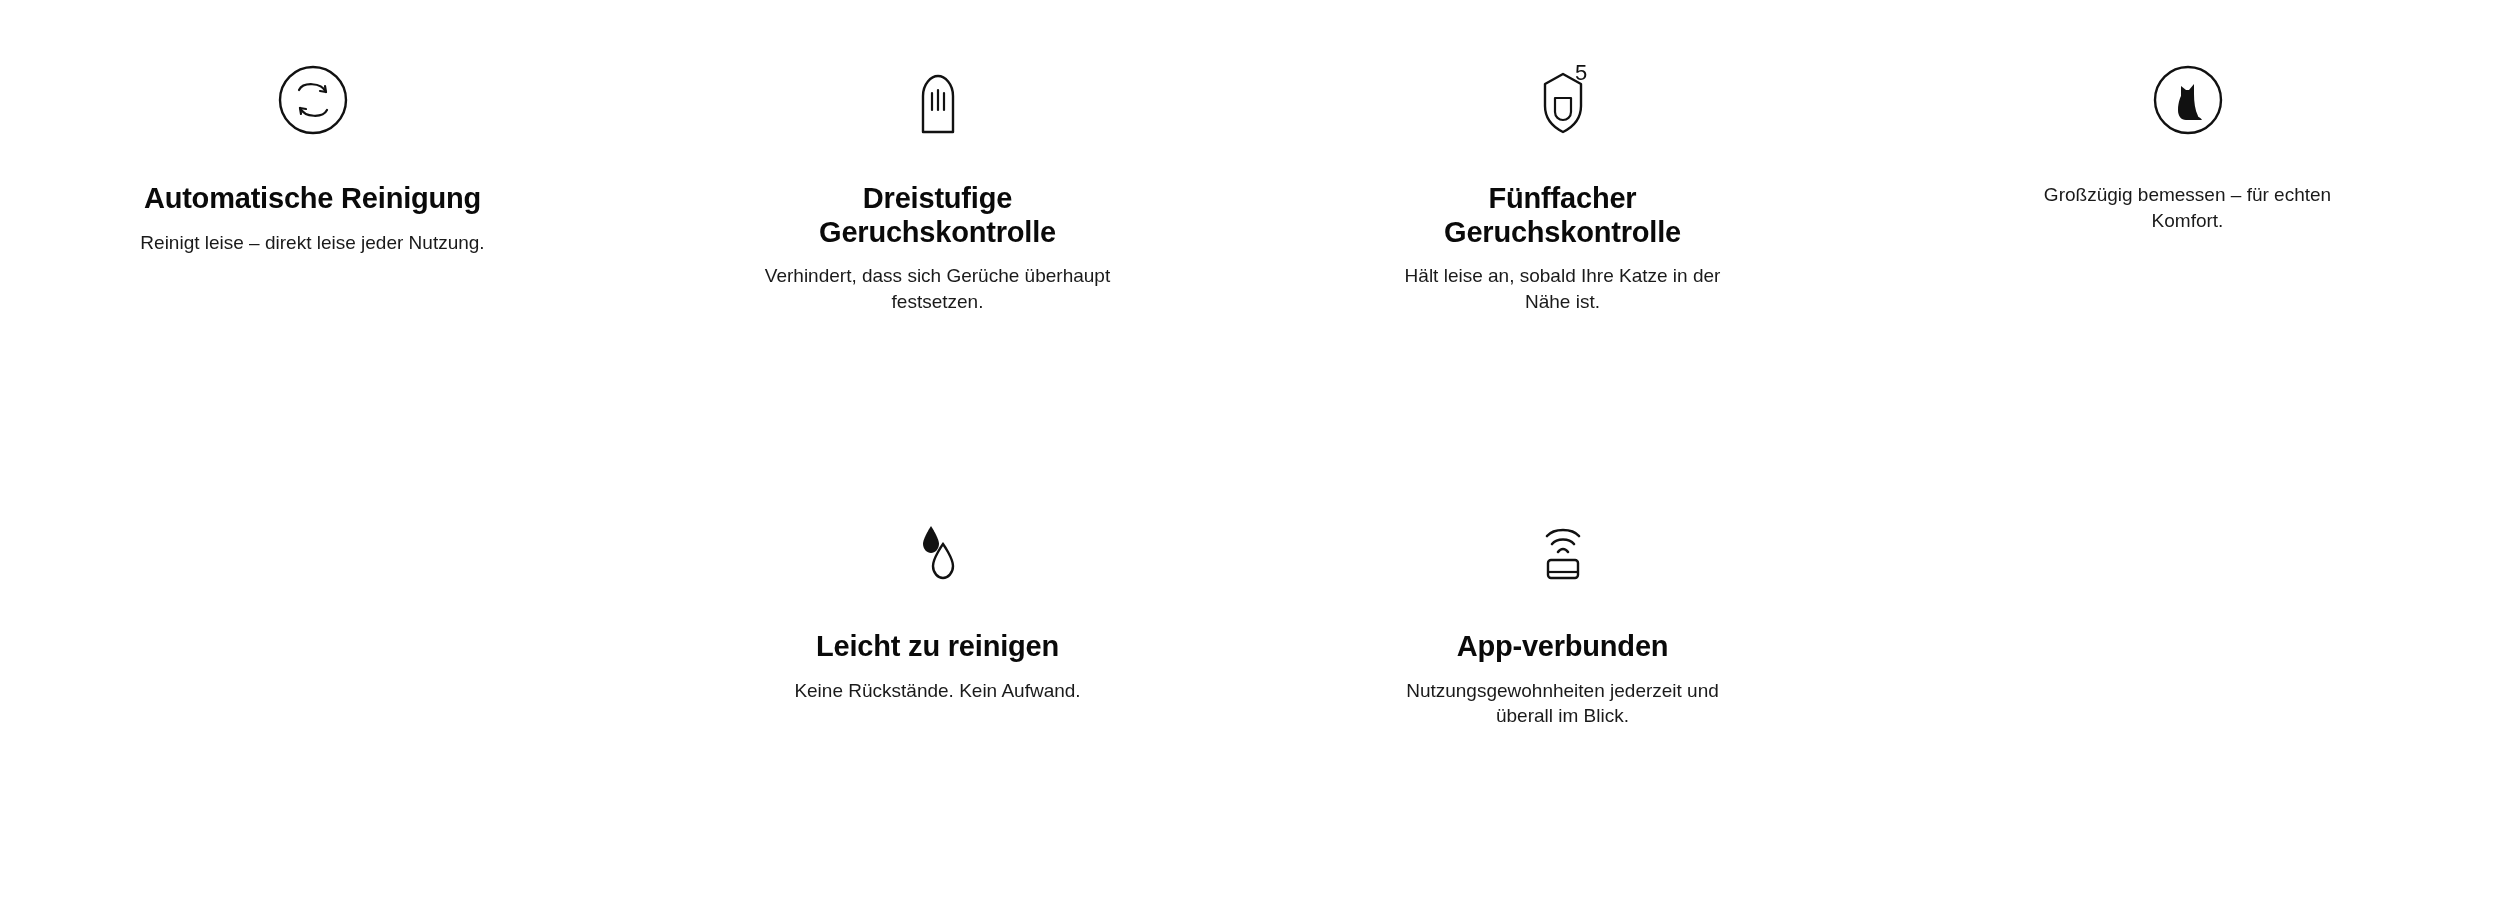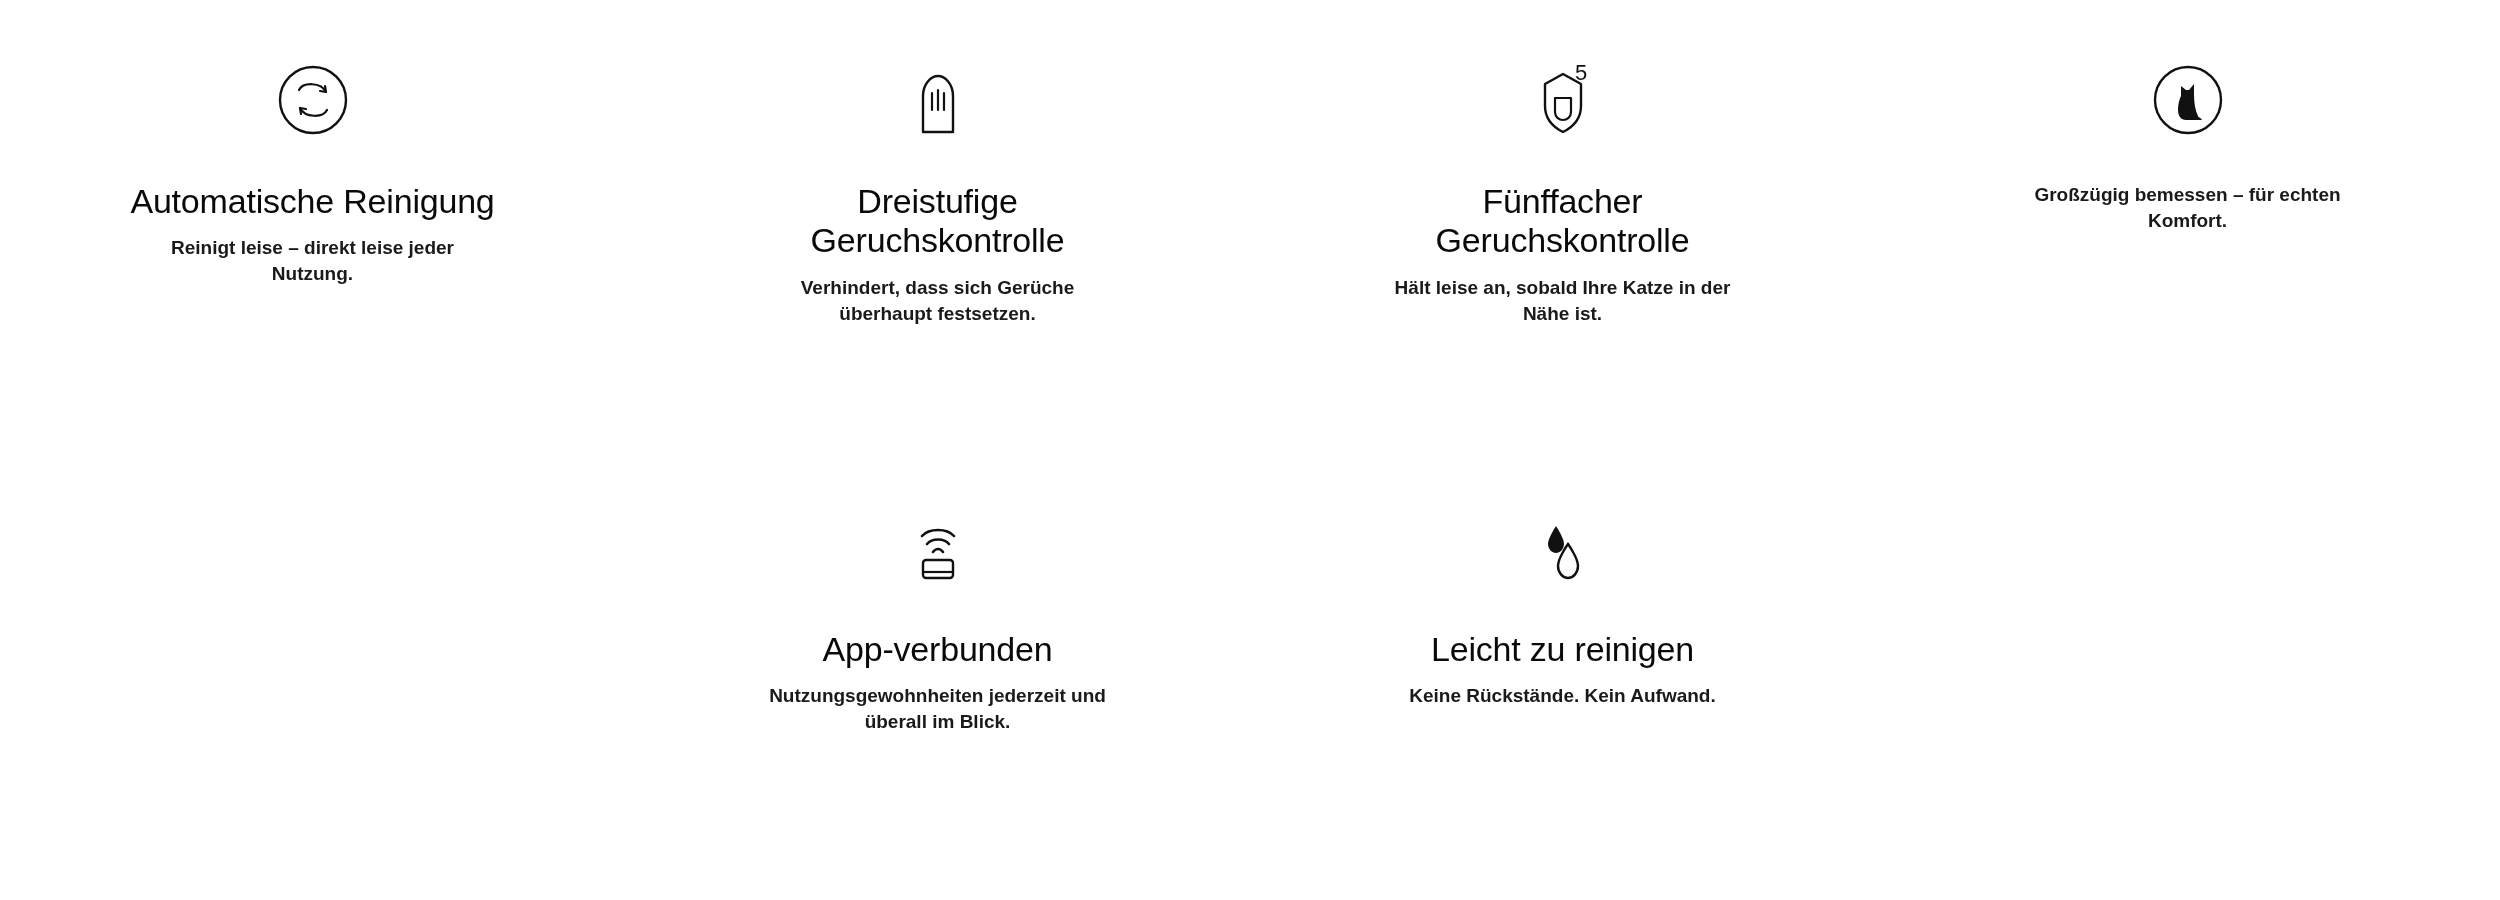--- a/index.html
+++ b/index.html
@@ -38,32 +38,32 @@
     height: 96px;
     display: flex;
     align-items: center;
     justify-content: center;
     margin-bottom: 34px;
   }
   .feature-icon svg {
     display: block;
   }
   .feature-title {
-    font-size: 34px;
-    font-weight: normal;
+    font-size: 29px;
+    font-weight: bold;
     line-height: 1.16;
     text-align: center;
     letter-spacing: -0.2px;
     max-width: 380px;
     margin: 0 0 14px 0;
     color: #0a0a0a;
   }
   .feature-desc {
     font-size: 19px;
-    font-weight: 700;
+    font-weight: 400;
     line-height: 1.36;
     text-align: center;
     max-width: 360px;
     margin: 0;
     color: #1a1a1a;
   }
   
   .row2 .feature-icon {
     margin-bottom: 32px;
   }
@@ -121,36 +121,36 @@
       </svg>
     </div>
     <p class="feature-desc">Großzügig bemessen – für echten Komfort.</p>
   </div>
 
   <div class="feature empty row2"></div>
 
   <div class="feature row2">
     <div class="feature-icon">
       <svg width="80" height="80" viewBox="0 0 80 80" fill="none" xmlns="http://www.w3.org/2000/svg">
+        <path d="M33 16 C33 16, 25 28, 25 34 C25 39, 29 43, 33 43 C37 43, 41 39, 41 34 C41 28, 33 16, 33 16 Z" fill="#111"></path>
+        <path d="M45 34 C45 34, 35 48, 35 56 C35 63, 40 68, 45 68 C50 68, 55 63, 55 56 C55 48, 45 34, 45 34 Z" stroke="#111" stroke-width="2.4" fill="none"></path>
+      </svg>
+    </div>
+    <h3 class="feature-title">Leicht zu reinigen</h3>
+    <p class="feature-desc">Keine Rückstände. Kein Aufwand.</p>
+  </div>
+
+  <div class="feature row2">
+    <div class="feature-icon">
+      <svg width="80" height="80" viewBox="0 0 80 80" fill="none" xmlns="http://www.w3.org/2000/svg">
         <path d="M24 26 C31 18, 49 18, 56 26" stroke="#111" stroke-width="2.6" stroke-linecap="round" fill="none"></path>
         <path d="M29 34 C34 28, 46 28, 51 34" stroke="#111" stroke-width="2.6" stroke-linecap="round" fill="none"></path>
         <path d="M35 42 C38 38, 42 38, 45 42" stroke="#111" stroke-width="2.6" stroke-linecap="round" fill="none"></path>
         <rect x="25" y="50" width="30" height="18" rx="3" stroke="#111" stroke-width="2.4" fill="none"></rect>
         <path d="M25 62 L55 62" stroke="#111" stroke-width="2.2"></path>
       </svg>
     </div>
     <h3 class="feature-title">App-verbunden</h3>
     <p class="feature-desc">Nutzungsgewohnheiten jederzeit und überall im Blick.</p>
   </div>
 
-  <div class="feature row2">
-    <div class="feature-icon">
-      <svg width="80" height="80" viewBox="0 0 80 80" fill="none" xmlns="http://www.w3.org/2000/svg">
-        <path d="M33 16 C33 16, 25 28, 25 34 C25 39, 29 43, 33 43 C37 43, 41 39, 41 34 C41 28, 33 16, 33 16 Z" fill="#111"></path>
-        <path d="M45 34 C45 34, 35 48, 35 56 C35 63, 40 68, 45 68 C50 68, 55 63, 55 56 C55 48, 45 34, 45 34 Z" stroke="#111" stroke-width="2.4" fill="none"></path>
-      </svg>
-    </div>
-    <h3 class="feature-title">Leicht zu reinigen</h3>
-    <p class="feature-desc">Keine Rückstände. Kein Aufwand.</p>
-  </div>
-
   <div class="feature empty row2"></div>
 </div>
 
 </body></html>

